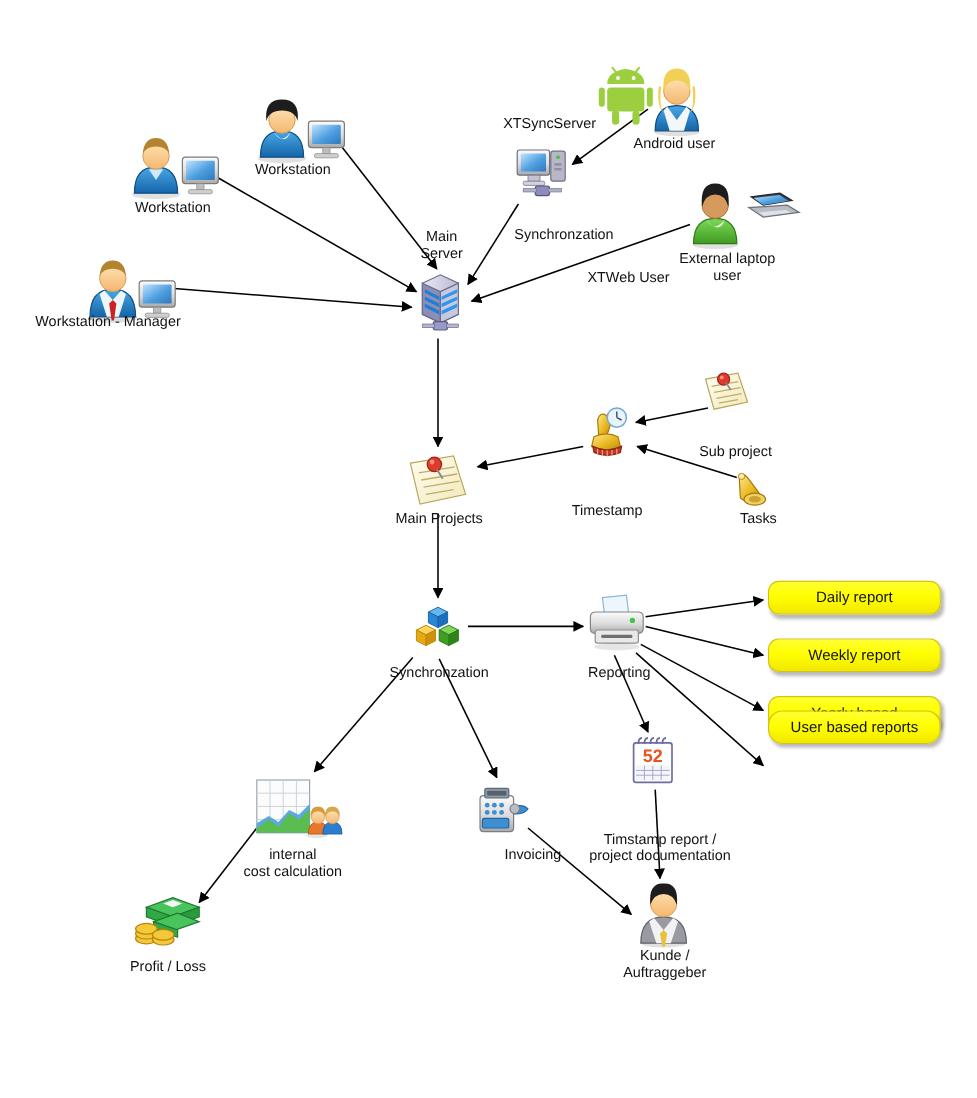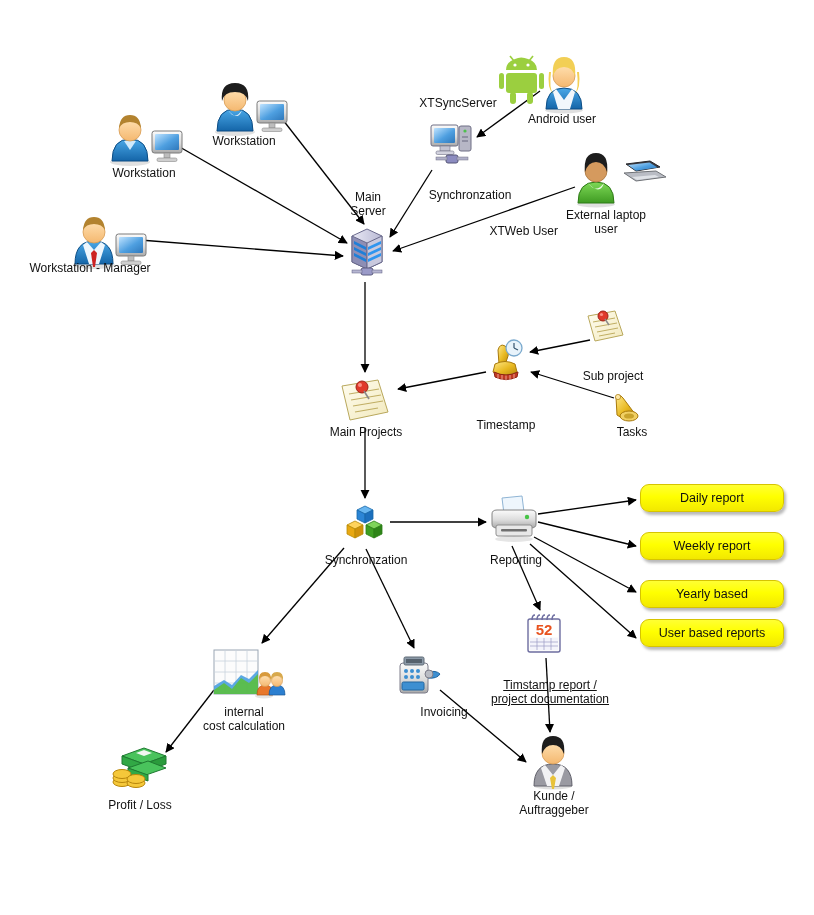--- a/index.html
+++ b/index.html
@@ -332,21 +332,21 @@
       <text x="20" y="22" font-family="Liberation Sans, sans-serif" font-size="15" font-weight="bold" fill="#e8531f" text-anchor="middle">52</text>
       <g stroke="#6d6da0" stroke-width="1.5" fill="none">
         <path d="M8 7 q0-5 3-5"></path>
           <path d="M13 7 q0-5 3-5"></path>
           <path d="M18 7 q0-5 3-5"></path>
         <path d="M23 7 q0-5 3-5"></path>
           <path d="M28 7 q0-5 3-5"></path>
       </g>
     </svg>
   </div>
-  <div class="label" style="left:482px;top:678px;width:136px;text-decoration:underline;">Timstamp report /
+  <div class="label" style="left:482px;top:692px;width:136px;">Timstamp report /
 project documentation</div>
 
   <div class="icon node" style="left:212px;top:648px;width:74px;height:52px;">
     <svg viewBox="0 0 74 52" width="74" height="52">
       <rect x="2" y="2" width="44" height="44" fill="#fcfcfc" stroke="#9aa6b3"></rect>
       <g stroke="#c9d3dd" stroke-width=".8">
         <line x1="2" y1="13" x2="46" y2="13"></line>
           <line x1="2" y1="24" x2="46" y2="24"></line>
         <line x1="2" y1="35" x2="46" y2="35"></line>
         <line x1="13" y1="2" x2="13" y2="46"></line>
@@ -428,17 +428,17 @@
 
   <div class="pill" style="left:640px;top:484px;width:142px;height:26px;">
     <span>Daily report</span>
   </div>
   <div class="pill" style="left:640px;top:532px;width:142px;height:26px;">
     <span>Weekly report</span>
   </div>
   <div class="pill" style="left:640px;top:580px;width:142px;height:26px;">
     <span>Yearly based</span>
   </div>
-  <div class="pill" style="left:640px;top:619px;width:142px;height:26px;">
+  <div class="pill" style="left:640px;top:592px;width:142px;height:26px;border-radius:12px;">
     <span>User based reports</span>
   </div>
 
 </div>
 
 </body></html>

